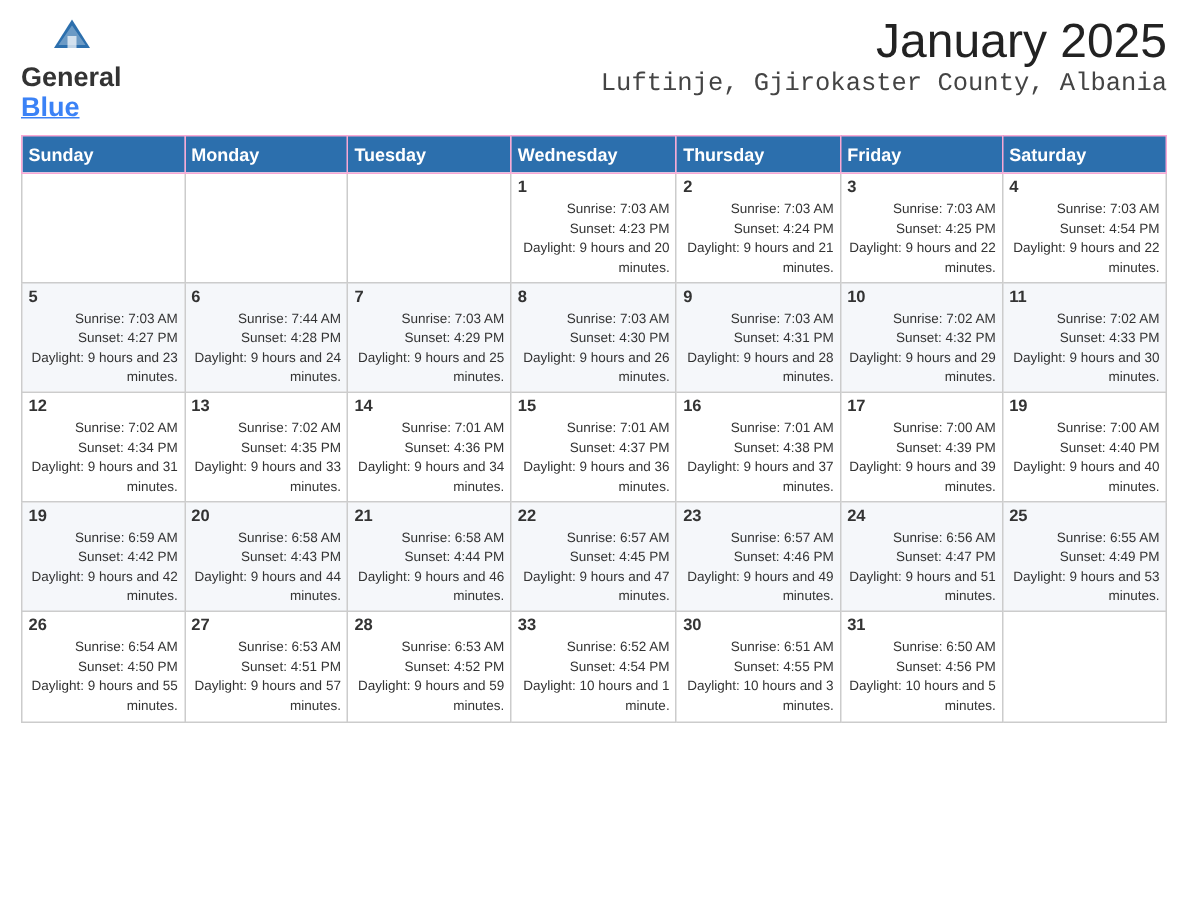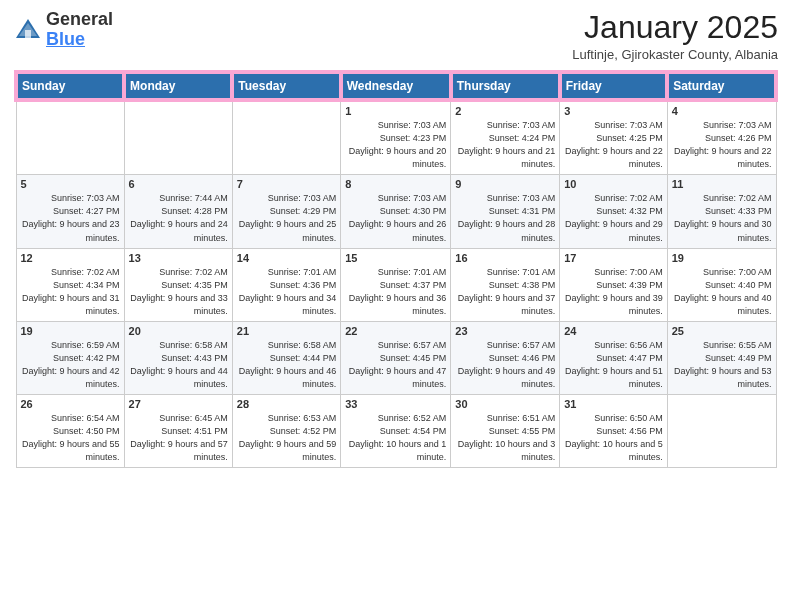--- a/index.html
+++ b/index.html
@@ -19,20 +19,21 @@
     .header {
       display: flex;
       align-items: flex-start;
       justify-content: space-between;
       margin-bottom: 8px;
     }
     .logo {
       display: flex;
       align-items: center;
       gap: 4px;
+      flex-direction: column;
     }
     .logo-text {
       font-size: 18px;
       font-weight: bold;
       line-height: 1.1;
     }
     .logo-general { color: #333; }
     .logo-blue { color: #3b82f6; text-decoration: underline; }
     .logo-icon {
       width: 28px;
@@ -41,37 +42,38 @@
     .title-block {
       text-align: right;
     }
     .month-title {
       font-size: 32px;
       font-weight: normal;
       color: #222;
       line-height: 1.1;
     }
     .subtitle {
-      font-size: 13px;
+      font-size: 17px;
       color: #444;
       margin-top: 2px;
+      font-family: Liberation Mono, monospace;
     }
     .calendar {
       width: 100%;
       border-collapse: collapse;
       border: 1px solid #ccc;
     }
     .calendar th {
       background: #2c6fad;
       color: #fff;
       font-size: 12px;
       font-weight: bold;
       padding: 5px 4px;
       text-align: left;
-      border: 4px solid #f9a8d4;
+      border: 1px solid #f9a8d4;
     }
     .calendar td {
       vertical-align: top;
       border: 1px solid #ccc;
       padding: 3px 4px;
       width: 113px;
       min-height: 75px;
       background: #fff;
       font-size: 9.5px;
       color: #333;
@@ -151,21 +153,21 @@
           <td>
             <span class="day-num">3</span>
             <div class="day-info">Sunrise: 7:03 AM
 Sunset: 4:25 PM
 Daylight: 9 hours
 and 22 minutes.</div>
           </td>
           <td>
             <span class="day-num">4</span>
             <div class="day-info">Sunrise: 7:03 AM
-Sunset: 4:26 PM
+Sunset: 4:54 PM
 Daylight: 9 hours
 and 22 minutes.</div>
           </td>
         </tr>
         <tr>
           <td>
             <span class="day-num">5</span>
             <div class="day-info">Sunrise: 7:03 AM
 Sunset: 4:27 PM
 Daylight: 9 hours
@@ -319,21 +321,21 @@
         <tr>
           <td>
             <span class="day-num">26</span>
             <div class="day-info">Sunrise: 6:54 AM
 Sunset: 4:50 PM
 Daylight: 9 hours
 and 55 minutes.</div>
           </td>
           <td>
             <span class="day-num">27</span>
-            <div class="day-info">Sunrise: 6:45 AM
+            <div class="day-info">Sunrise: 6:53 AM
 Sunset: 4:51 PM
 Daylight: 9 hours
 and 57 minutes.</div>
           </td>
           <td>
             <span class="day-num">28</span>
             <div class="day-info">Sunrise: 6:53 AM
 Sunset: 4:52 PM
 Daylight: 9 hours
 and 59 minutes.</div>

